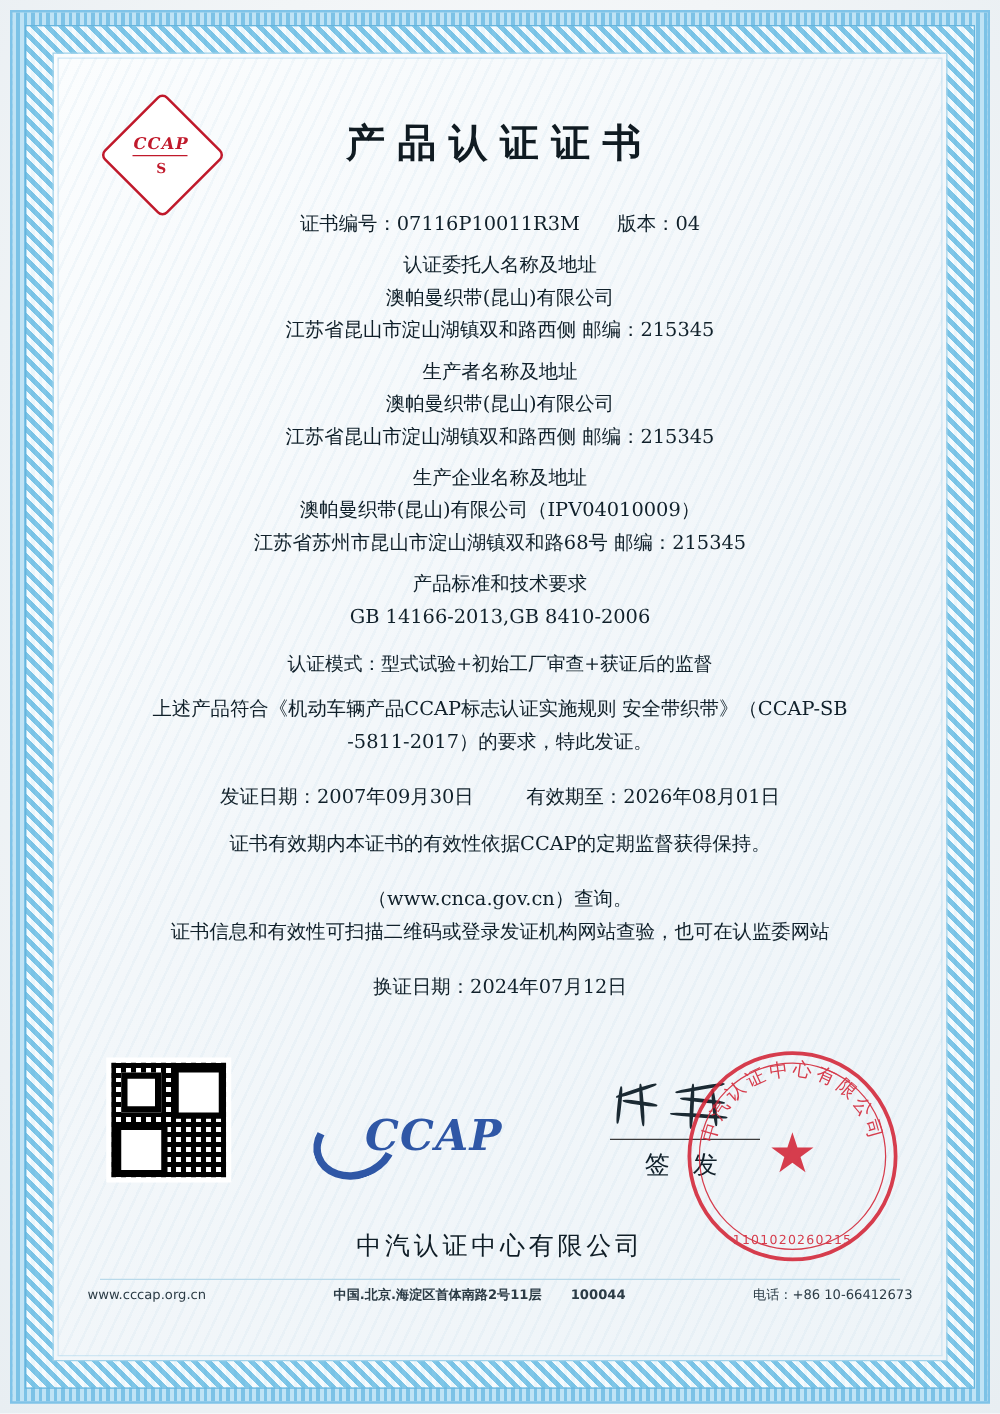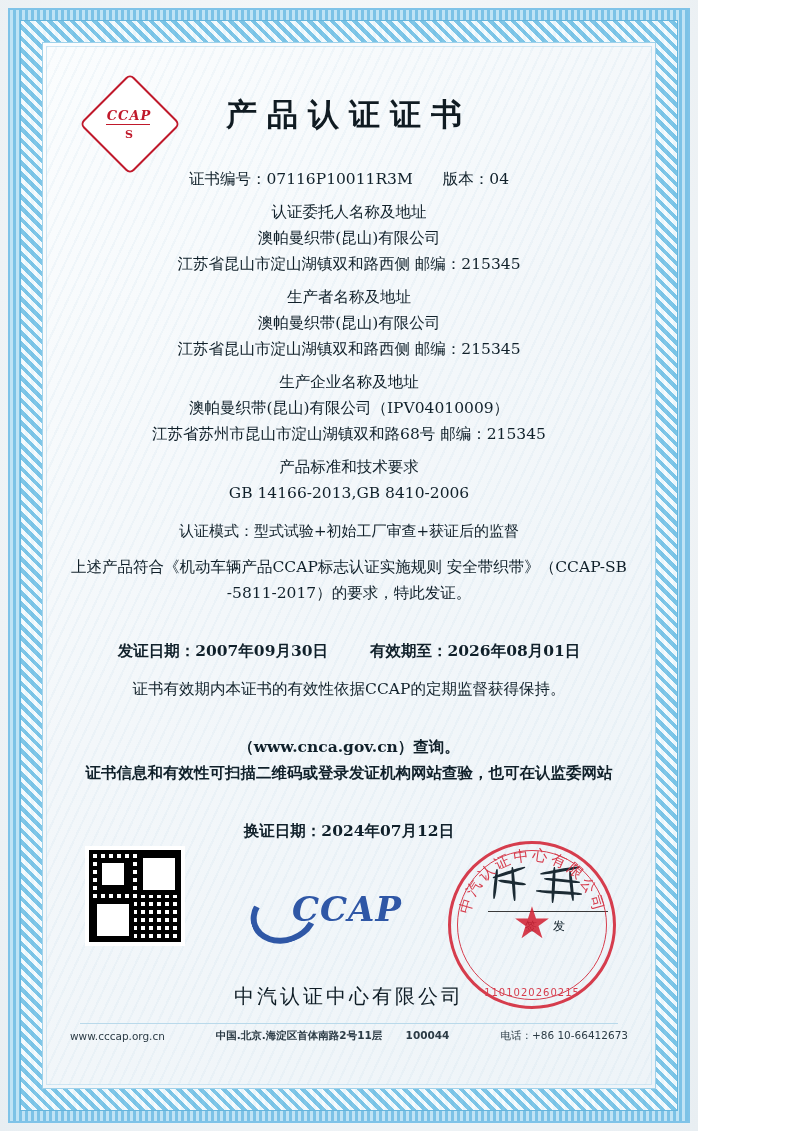--- a/index.html
+++ b/index.html
@@ -4,21 +4,21 @@
 <style>
   html,body{margin:0;padding:0;}
   body{
     width:800px;height:1131px;
     background:#ffffff;
     font-family:"DejaVu Sans","Liberation Sans",sans-serif;
     overflow:hidden;
   }
   .page{
     position:relative;
-    width:698px;height:1131px;
+    width:800px;height:1131px;
     box-sizing:border-box;
     background:
       radial-gradient(ellipse at 50% 40%, #fdfdfd 0%, #f2f5f7 55%, #e8eef2 100%);
   }
   
   .border-outer{
     position:absolute;left:8px;top:8px;right:8px;bottom:8px;
     border:2px solid #7fc3e8;
     background:
       repeating-linear-gradient(90deg,#bfe3f5 0 3px,#7cc2e6 3px 6px),
@@ -103,21 +103,21 @@
   .gap-lg{display:inline-block;width:30px;}
   .gap-sm{display:inline-block;width:12px;}
   .sect{margin-top:7px;}
   .para{
     margin-top:12px;
     font-size:15px;
     line-height:26px;
     text-align:center;
   }
   .para2{margin-top:10px;}
-  .para3{margin-top:32px;font-weight:bold;}
+  .para3{margin-top:18px;}
   .para4{margin-top:12px;}
 
   
   .footer-area{
     position:absolute;left:0;right:0;bottom:8px;height:230px;
   }
   .qr{
     position:absolute;left:26px;top:14px;width:92px;height:92px;
     background:#ffffff;
     background-image:
@@ -154,21 +154,21 @@
     height:46px;position:relative;
   }
   .sign .scribble i{
     position:absolute;display:block;background:#1b2a33;border-radius:40%;
   }
   .sign .line{
     margin-top:2px;border-top:1px solid #3a3a3a;width:120px;margin-left:10px;
   }
   .sign .lbl{
     margin-top:6px;font-family:"DejaVu Serif","Liberation Serif",serif;
-    font-size:12px;letter-spacing:6px;color:#10202a;
+    font-size:20px;letter-spacing:6px;color:#10202a;
   }
   .stamp{
     position:absolute;right:22px;top:8px;width:162px;height:162px;
     border-radius:50%;
     border:3px solid #d32436;
     color:#d32436;
     opacity:.88;
   }
   .stamp .ring{
     position:absolute;left:6px;top:6px;right:6px;bottom:6px;border-radius:50%;

